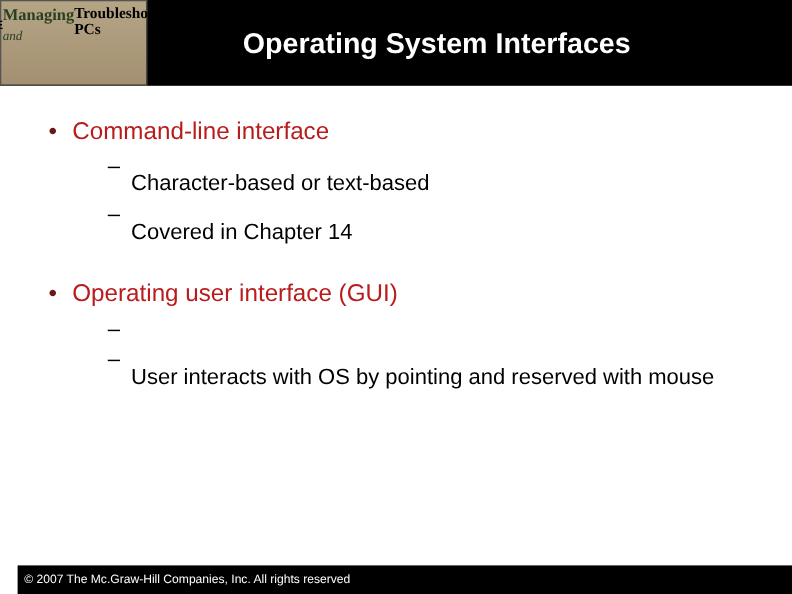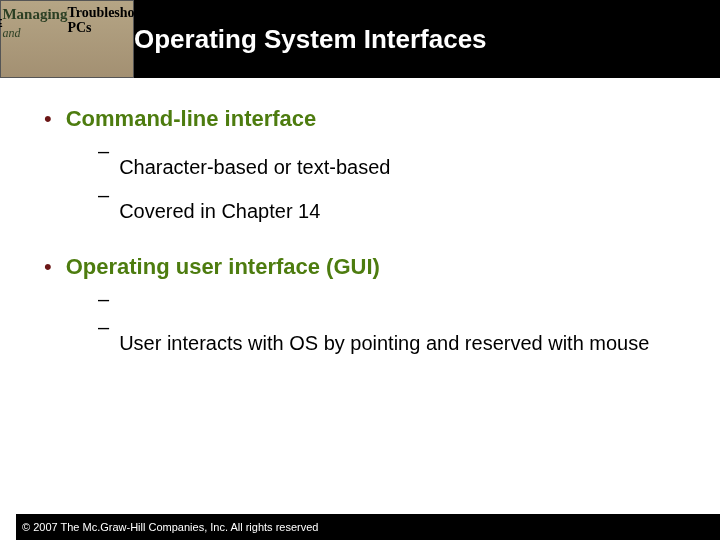--- a/index.html
+++ b/index.html
@@ -53,20 +53,21 @@
   .and {
     font-family: Georgia, serif;
     font-size: 12px;
     font-style: italic;
     font-weight: normal;
   }
   .title-wrap {
     flex: 1;
     display: flex;
     align-items: center;
+    justify-content: center;
     padding-right: 60px;
   }
   .title {
     color: #fff;
     font-size: 26px;
     font-weight: bold;
   }
   .content {
     padding: 28px 20px 0 44px;
     color: #000;
@@ -77,23 +78,23 @@
     margin-bottom: 6px;
   }
   .bullet-dot {
     color: #6b1616;
     font-size: 22px;
     line-height: 22px;
     margin-right: 14px;
     margin-top: 2px;
   }
   .bullet-text {
-    color: #4d7c0f;
+    color: #b91c1c;
     font-size: 22px;
-    font-weight: bold;
+    font-weight: normal;
     line-height: 26px;
   }
   .sub-list {
     margin: 4px 0 30px 54px;
   }
   .sub-item {
     display: flex;
     align-items: flex-start;
     margin-bottom: 2px;
   }

